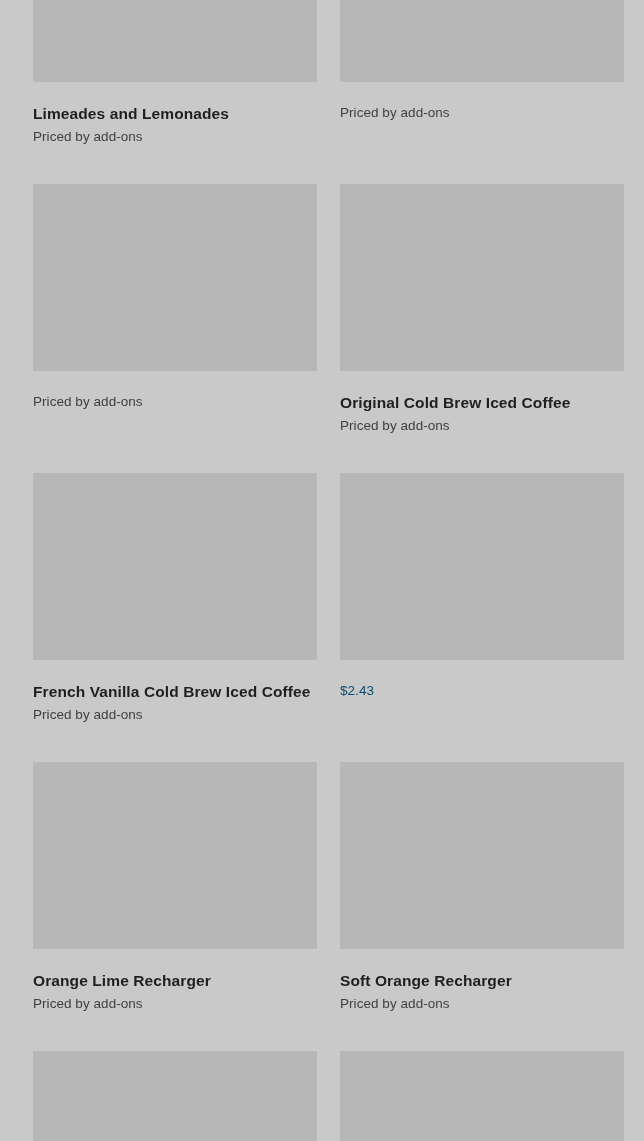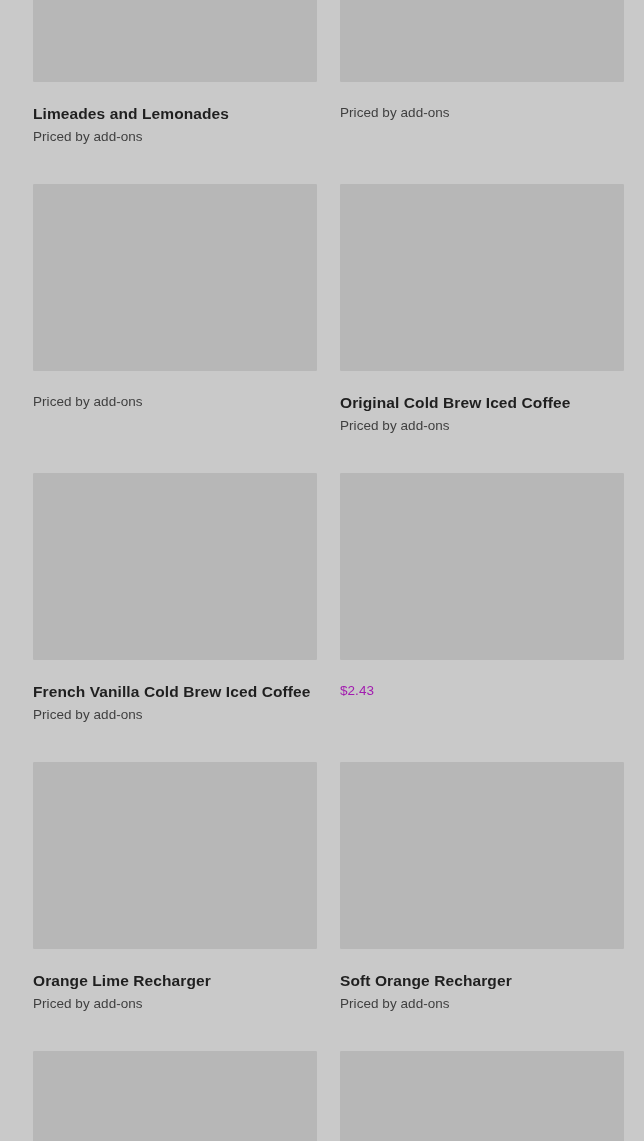--- a/index.html
+++ b/index.html
@@ -71,21 +71,21 @@
   .card-sub {
     font-size: 13.5px;
     font-weight: 400;
     line-height: 18px;
     color: #3f3f3f;
     margin: 0;
     letter-spacing: 0.05px;
   }
 
   .card-sub.price {
-    color: #a21caf;
+    color: #0c4a6e;
   }
 </style>
 </head>
 <body>
 
 <div class="page">
   <div class="grid">
 
     <div class="card">
       <div class="card-thumb"></div>

